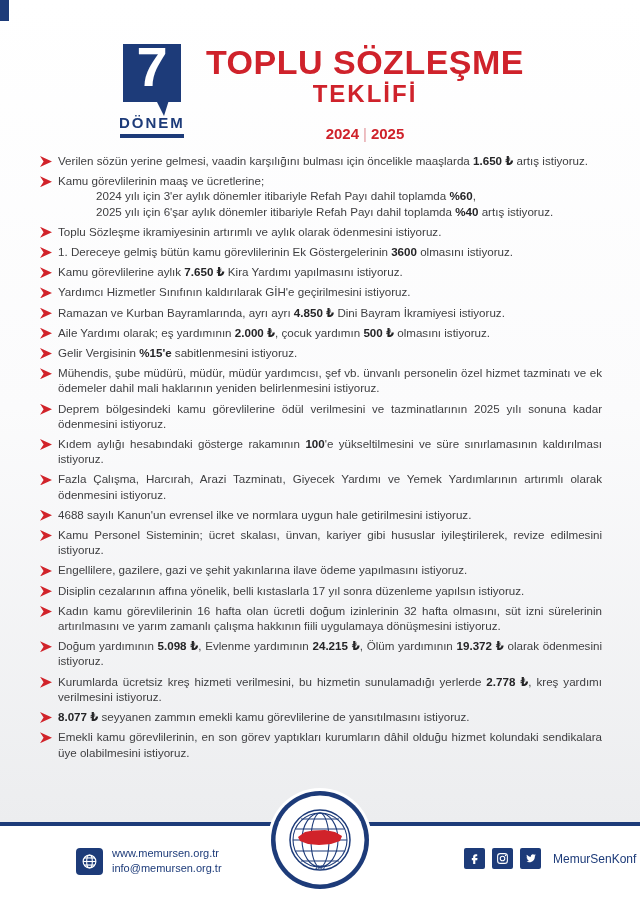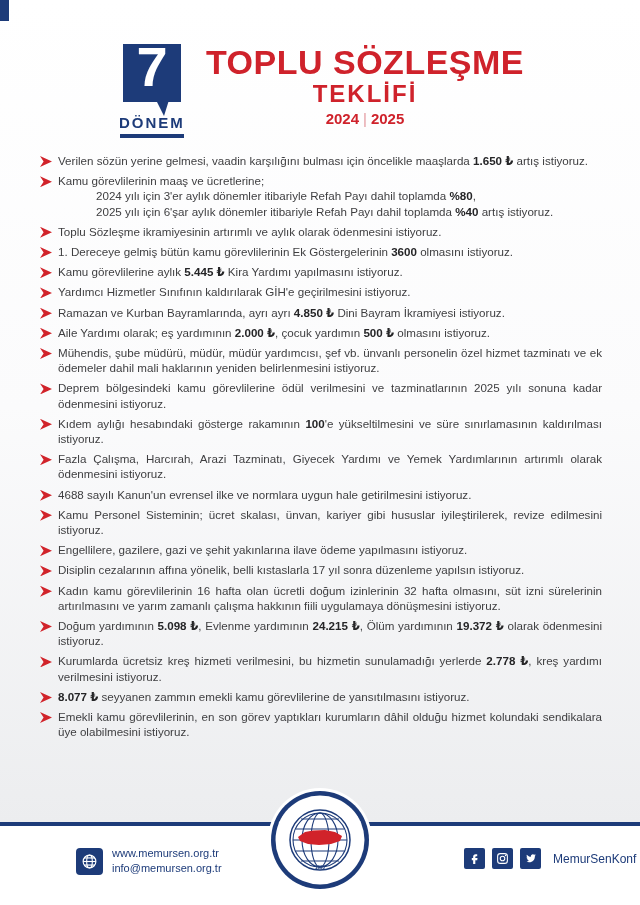--- a/index.html
+++ b/index.html
@@ -14,21 +14,21 @@
   .period-logo{width:72px;text-align:center;position:relative;margin-top:4px;}
   .period-box{width:58px;height:58px;background:#1d3b79;margin:0 auto;position:relative;}
   .period-num{position:absolute;left:50%;top:-6px;transform:translateX(-50%);color:#ffffff;font-size:56px;font-weight:700;line-height:58px;}
   .period-tail{position:absolute;left:33px;top:56px;width:0;height:0;margin:0 auto;
     border-left:8px solid transparent;border-right:5px solid transparent;border-top:16px solid #1d3b79;}
   .period-label{margin-top:12px;color:#1d3b79;font-weight:700;font-size:15px;letter-spacing:2px;}
   .period-underline{width:64px;height:4px;background:#1d3b79;margin:3px auto 0;}
   .title-block{text-align:center;padding-top:4px;}
   .title-main{color:#cf222b;font-weight:700;font-size:34px;letter-spacing:.5px;line-height:36px;}
   .title-sub{color:#cf222b;font-weight:700;font-size:24px;letter-spacing:2px;line-height:28px;}
-  .title-years{color:#cf222b;font-weight:700;font-size:15px;margin-top:2px;}
+  .title-years{color:#cf222b;font-weight:700;font-size:15px;margin-top:17px;}
   .title-years .sep{color:#e39aa0;font-weight:400;padding:0 4px;}
   
   .demands{position:absolute;top:153px;left:40px;width:562px;}
   .demand{display:flex;align-items:flex-start;margin-bottom:5px;}
   .arrow{flex:0 0 12px;width:12px;height:11px;margin:3px 6px 0 0;background:#d1232a;
     clip-path:polygon(0 0,100% 50%,0 100%,30% 50%);}
   .dtext{flex:1;color:#3e3e40;font-size:11.6px;line-height:15.2px;text-align:justify;}
   .dtext b{color:#252527;font-weight:700;}
   .subline{margin-left:38px;text-align:left;}
   
@@ -64,45 +64,49 @@
   </div>
 </div>
 
 <div class="demands">
     <div class="demand">
       <span class="arrow"></span>
       <div class="dtext">Verilen sözün yerine gelmesi, vaadin karşılığını bulması için öncelikle maaşlarda <b>1.650 ₺</b> artış istiyoruz.</div>
     </div>
     <div class="demand">
       <span class="arrow"></span>
-      <div class="dtext">Kamu görevlilerinin maaş ve ücretlerine;<div class="subline">2024 yılı için 3'er aylık dönemler itibariyle Refah Payı dahil toplamda <b>%80</b>,</div><div class="subline">2025 yılı için 6'şar aylık dönemler itibariyle Refah Payı dahil toplamda <b>%40</b> artış istiyoruz.</div></div>
+      <div class="dtext">Kamu görevlilerinin maaş ve ücretlerine;<div class="subline">2024 yılı için 3'er aylık dönemler itibariyle Refah Payı dahil toplamda <b>%60</b>,</div><div class="subline">2025 yılı için 6'şar aylık dönemler itibariyle Refah Payı dahil toplamda <b>%40</b> artış istiyoruz.</div></div>
     </div>
     <div class="demand">
       <span class="arrow"></span>
       <div class="dtext">Toplu Sözleşme ikramiyesinin artırımlı ve aylık olarak ödenmesini istiyoruz.</div>
     </div>
     <div class="demand">
       <span class="arrow"></span>
       <div class="dtext">1. Dereceye gelmiş bütün kamu görevlilerinin Ek Göstergelerinin <b>3600</b> olmasını istiyoruz.</div>
     </div>
     <div class="demand">
       <span class="arrow"></span>
-      <div class="dtext">Kamu görevlilerine aylık <b>5.445 ₺</b> Kira Yardımı yapılmasını istiyoruz.</div>
+      <div class="dtext">Kamu görevlilerine aylık <b>7.650 ₺</b> Kira Yardımı yapılmasını istiyoruz.</div>
     </div>
     <div class="demand">
       <span class="arrow"></span>
       <div class="dtext">Yardımcı Hizmetler Sınıfının kaldırılarak GİH'e geçirilmesini istiyoruz.</div>
     </div>
     <div class="demand">
       <span class="arrow"></span>
       <div class="dtext">Ramazan ve Kurban Bayramlarında, ayrı ayrı <b>4.850 ₺</b> Dini Bayram İkramiyesi istiyoruz.</div>
     </div>
     <div class="demand">
       <span class="arrow"></span>
       <div class="dtext">Aile Yardımı olarak; eş yardımının <b>2.000 ₺</b>, çocuk yardımın <b>500 ₺</b> olmasını istiyoruz.</div>
+    </div>
+    <div class="demand">
+      <span class="arrow"></span>
+      <div class="dtext">Gelir Vergisinin <b>%15'e</b> sabitlenmesini istiyoruz.</div>
     </div>
     <div class="demand">
       <span class="arrow"></span>
       <div class="dtext">Mühendis, şube müdürü, müdür, müdür yardımcısı, şef vb. ünvanlı personelin özel hizmet tazminatı ve ek ödemeler dahil mali haklarının yeniden belirlenmesini istiyoruz.</div>
     </div>
     <div class="demand">
       <span class="arrow"></span>
       <div class="dtext">Deprem bölgesindeki kamu görevlilerine ödül verilmesini ve tazminatlarının 2025 yılı sonuna kadar ödenmesini istiyoruz.</div>
     </div>
     <div class="demand">

